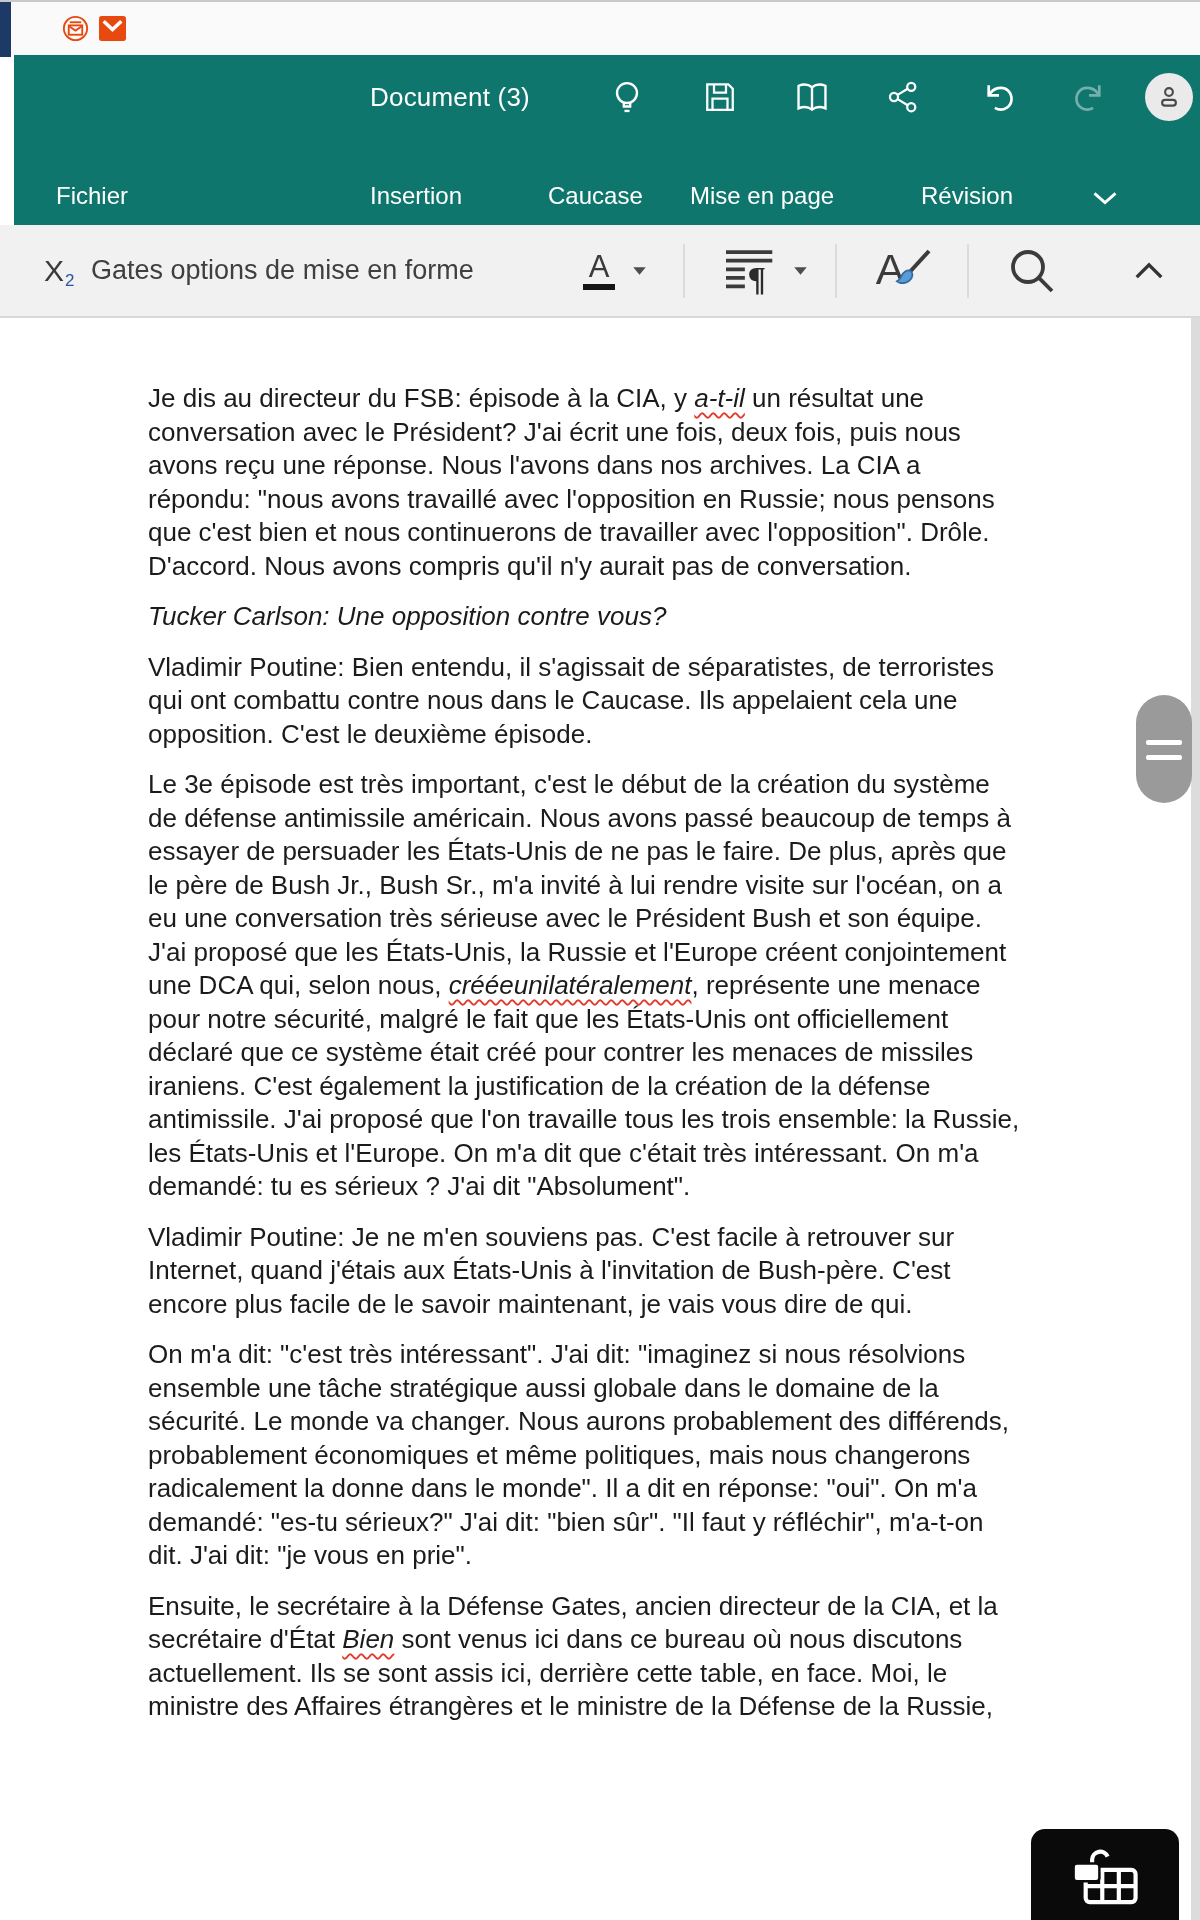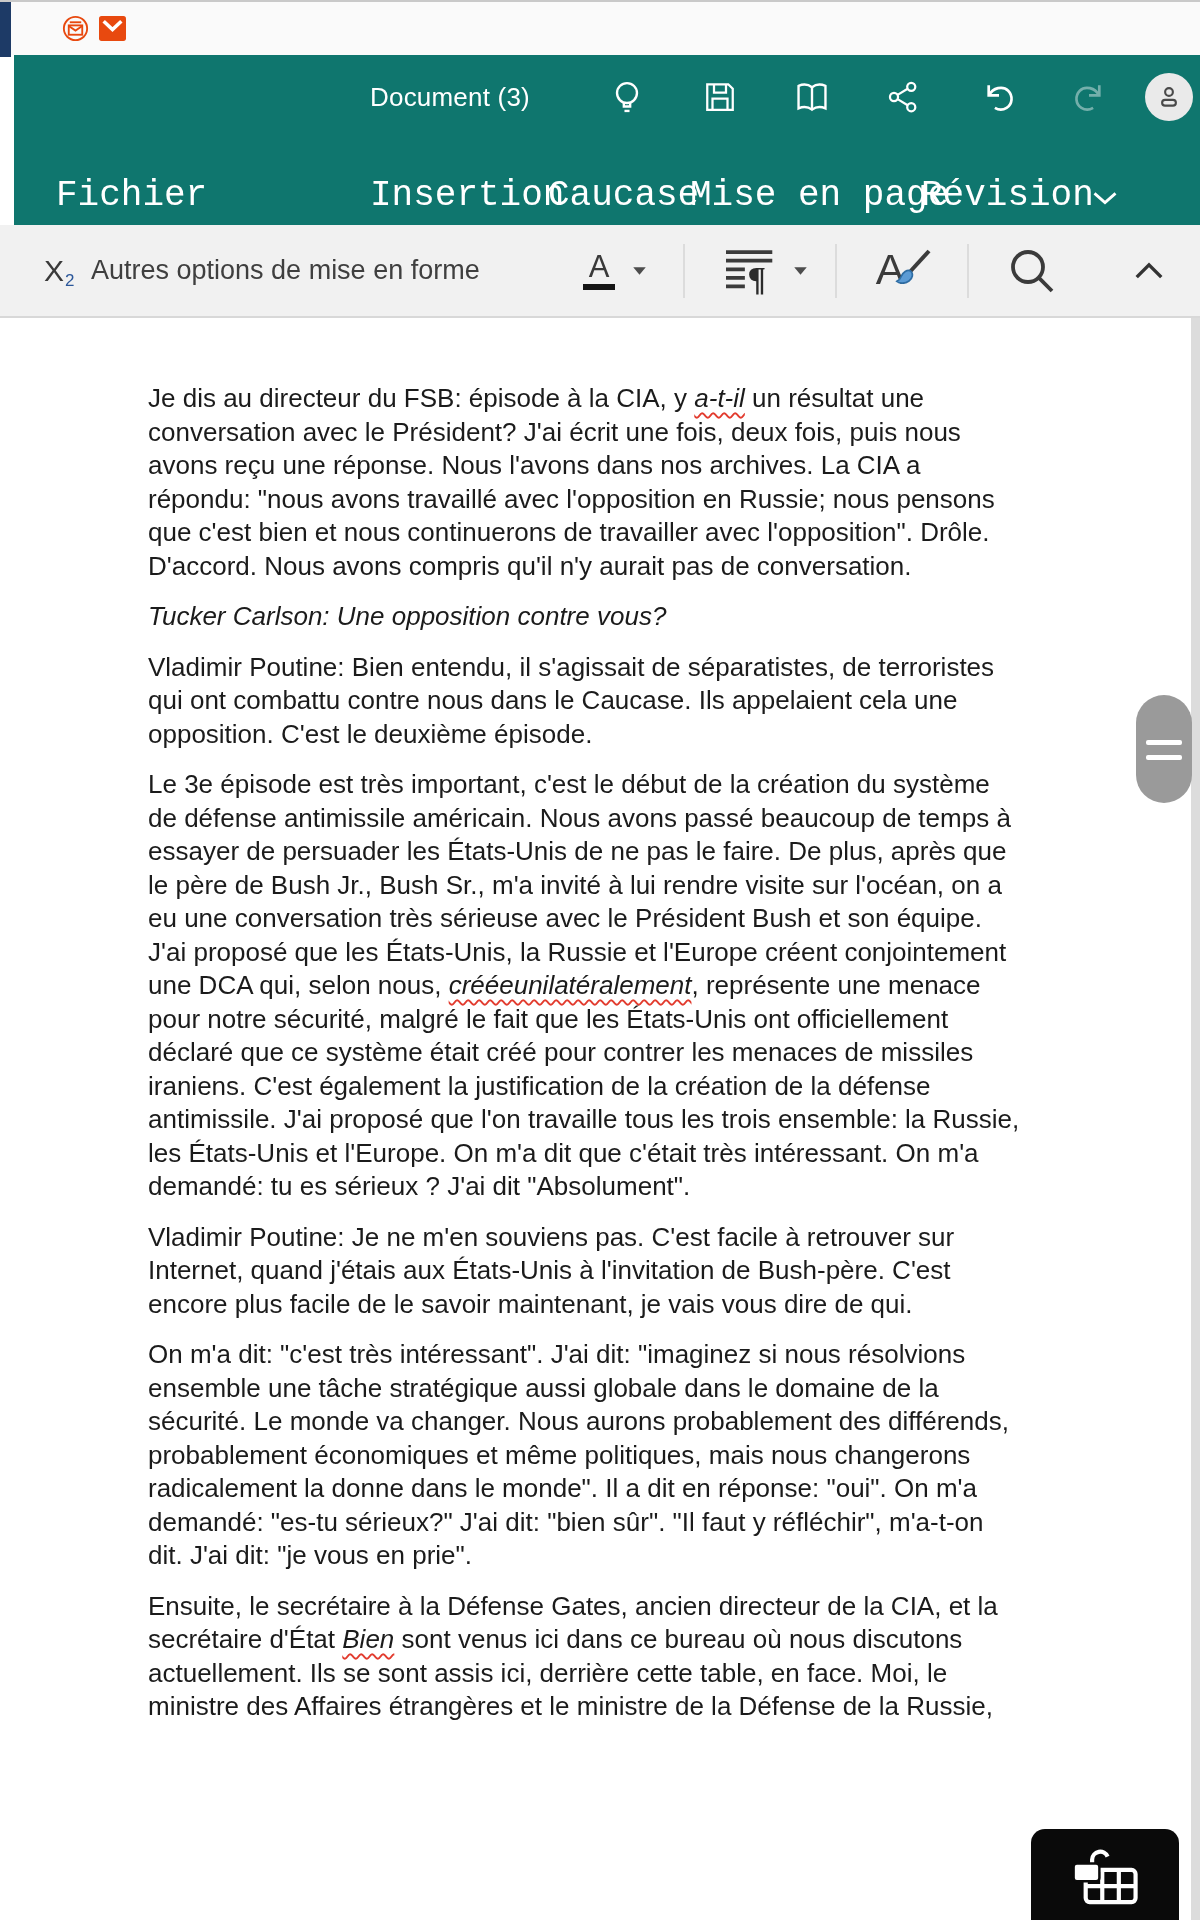--- a/index.html
+++ b/index.html
@@ -15,21 +15,21 @@
   .st-icon.two{left:99px;}
 
   
   .bluebar{position:absolute;top:55px;left:14px;width:1200px;height:180px;background:#0f766e;}
   .doc-title{position:absolute;left:356px;top:20px;height:44px;line-height:44px;
              color:#ffffff;font-size:26px;letter-spacing:.2px;}
   .tb-icon{position:absolute;top:20px;width:44px;height:44px;display:flex;align-items:center;justify-content:center;cursor:pointer;}
   .avatar-wrap{position:absolute;top:18px;left:1131px;width:48px;height:48px;border-radius:50%;
                background:#eaeaea;display:flex;align-items:center;justify-content:center;}
   .tabband{position:absolute;left:0;bottom:0;width:1200px;height:79px;}
-  .tab{position:absolute;bottom:0;height:79px;line-height:79px;color:#ffffff;font-size:36px;cursor:pointer;font-family:Liberation Mono, monospace;}
+  .tab{position:absolute;bottom:0;height:79px;line-height:79px;color:#ffffff;font-size:24px;cursor:pointer;}
   .tab-selected{position:absolute;bottom:0;left:170px;width:156px;height:79px;background:#f5f5f5;
                 border-radius:6px 6px 0 0;text-align:center;line-height:79px;color:#1f4e79;
                 font-size:28px;font-weight:500;cursor:pointer;}
   .tab-chevron{position:absolute;bottom:26px;left:1078px;cursor:pointer;}
 
   
   .ribbon{position:absolute;top:225px;left:0;width:1200px;height:93px;background:#f1f1f1;
           border-bottom:2px solid #d8d8d8;box-sizing:border-box;}
   .rb{position:absolute;top:0;height:91px;display:flex;align-items:center;cursor:pointer;}
   .subscript{left:44px;font-size:30px;color:#3a3a3a;}
@@ -153,21 +153,21 @@
         </svg>
       </div>
     </div>
   </div>
 
   <div class="ribbon">
     <div class="rb subscript">
       <span>X</span>
         <span class="sub">2</span>
     </div>
-    <div class="rb more-fmt">Autres options de mise en forme</div>
+    <div class="rb more-fmt">Gates options de mise en forme</div>
 
     <div class="rb fontcolor">
       <span class="a-stack">
         <span class="a">A</span>
         <span class="bar"></span>
       </span>
       <span class="dd-tri">
         <svg viewBox="0 0 12 8" width="15" height="10">
             <path d="M1 1 L6 7 L11 1 z" fill="#4d4d4d"></path>
           </svg>

